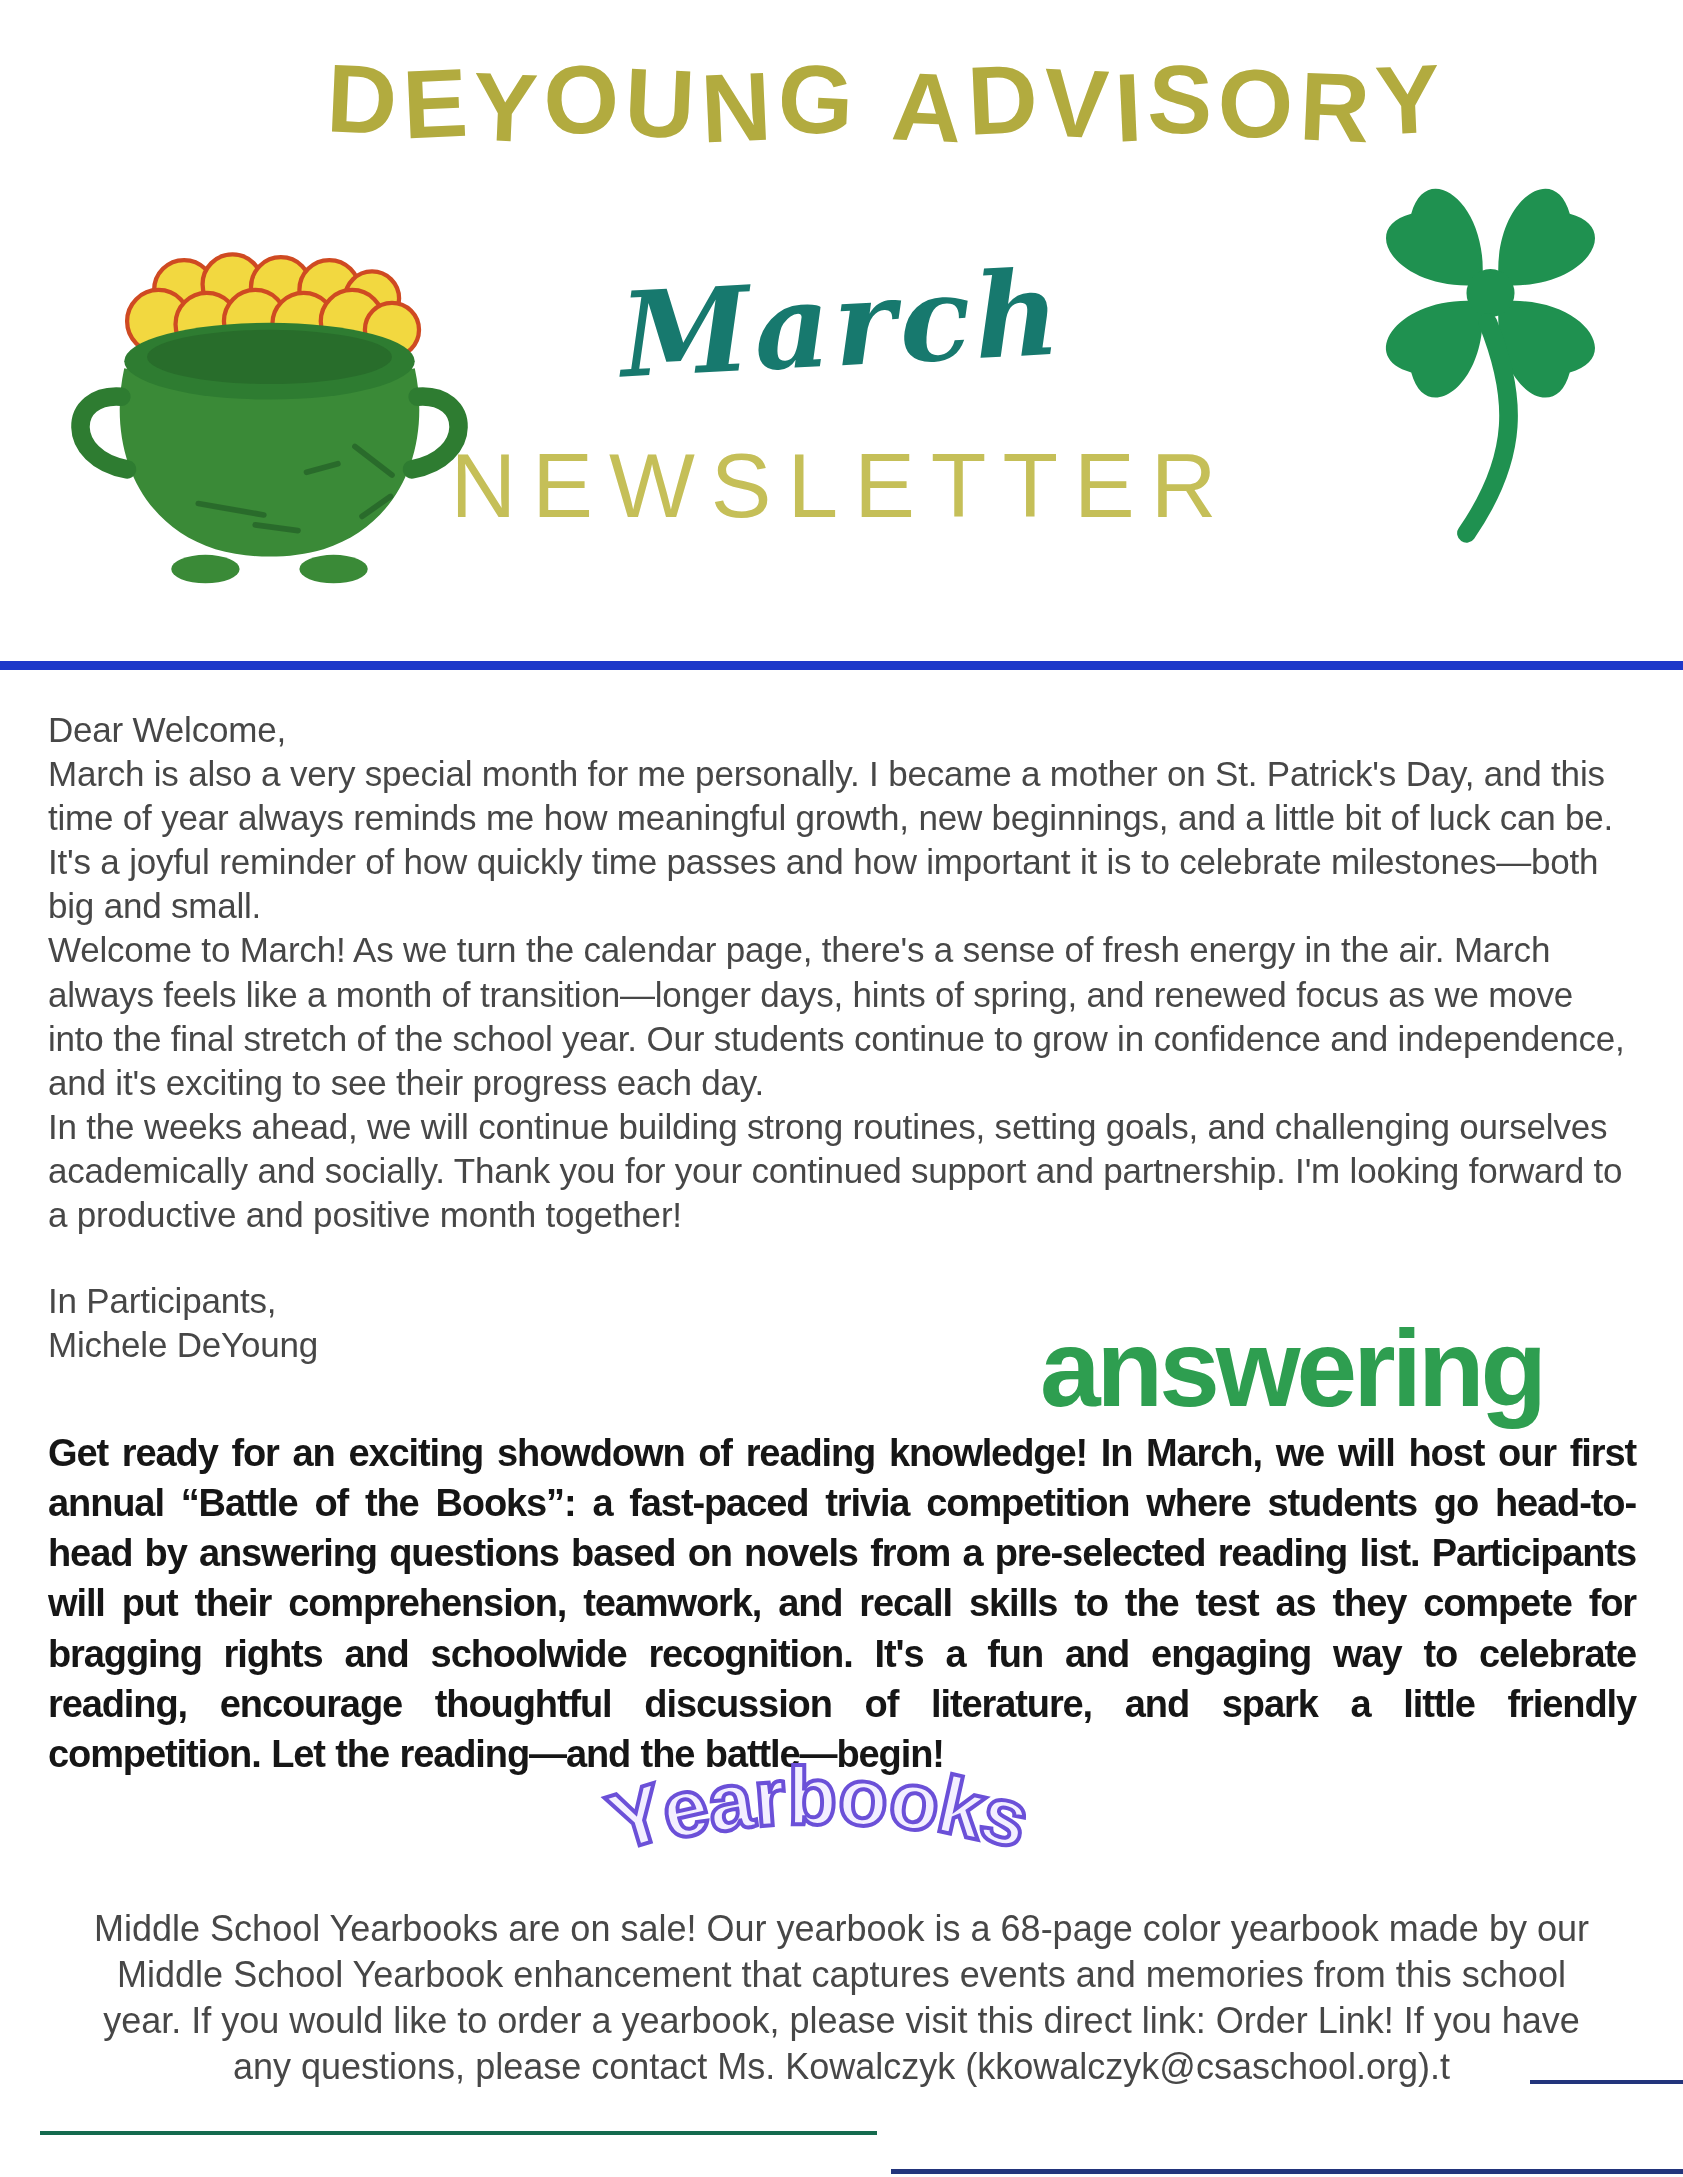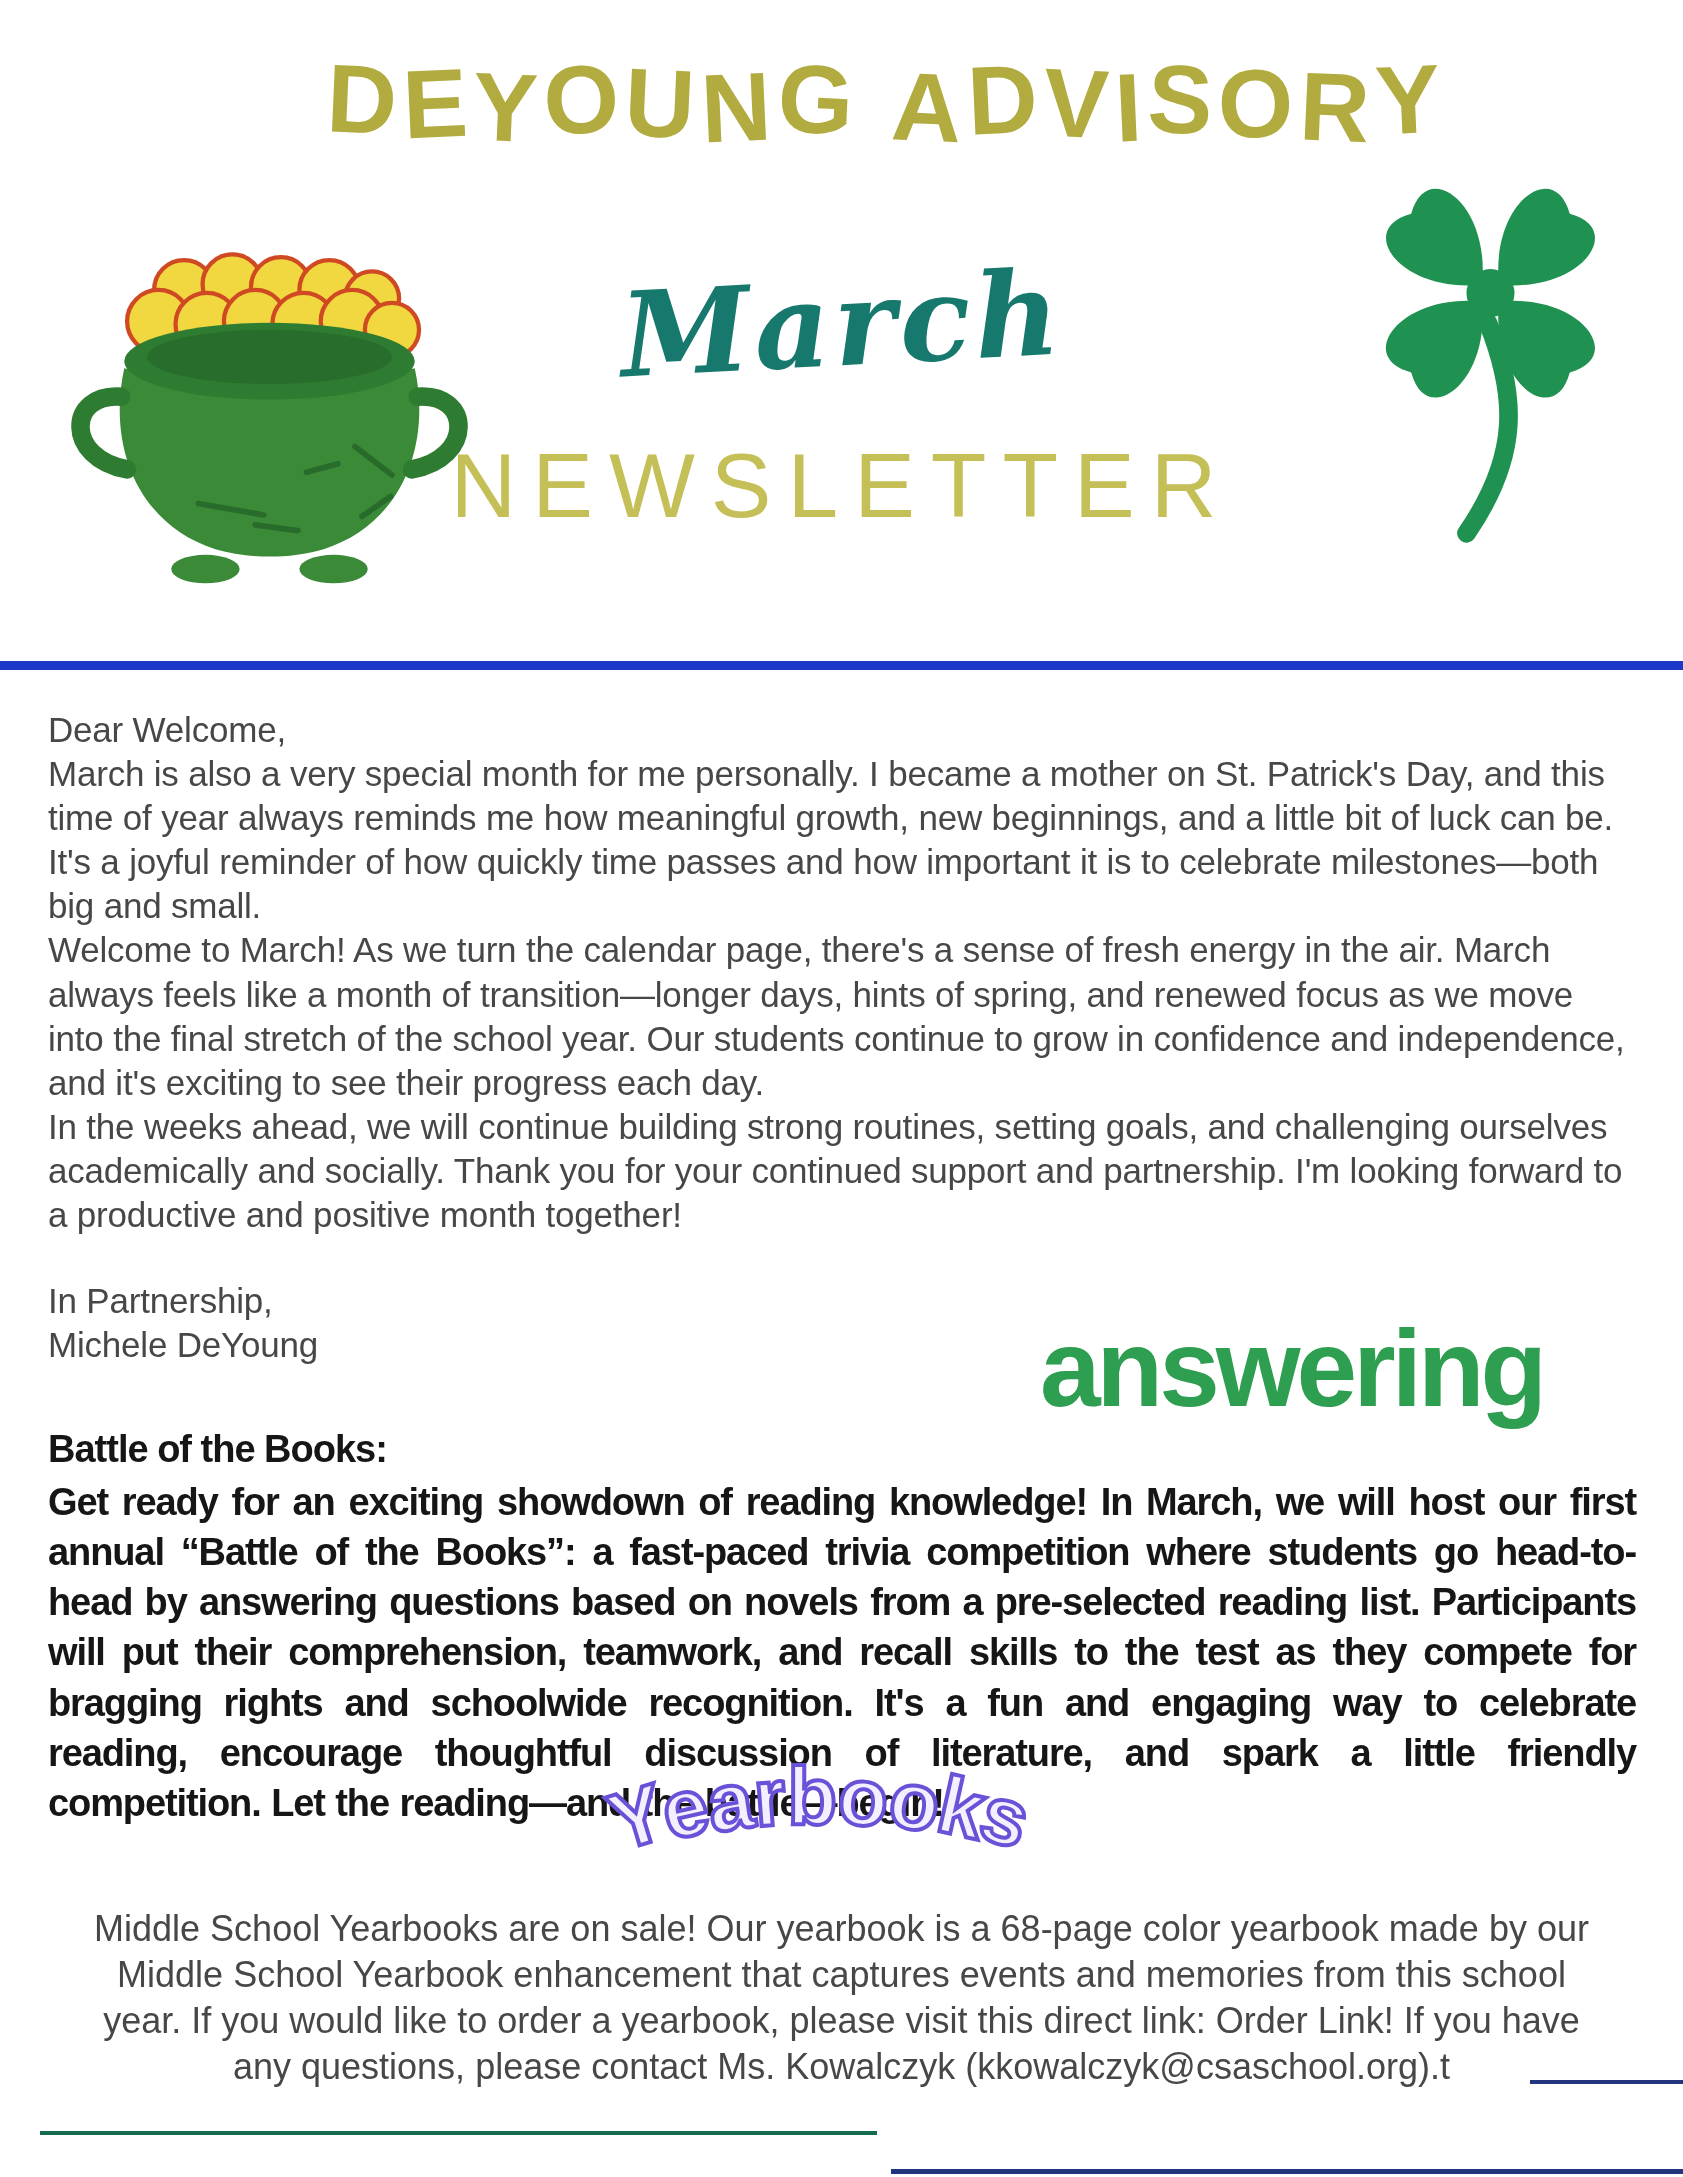--- a/index.html
+++ b/index.html
@@ -143,29 +143,28 @@
   </svg>
 
   <div class="divider"></div>
 
   <section class="letter">
     <p>Dear Welcome,</p>
     <p>March is also a very special month for me personally. I became a mother on St. Patrick's Day, and this time of year always reminds me how meaningful growth, new beginnings, and a little bit of luck can be. It's a joyful reminder of how quickly time passes and how important it is to celebrate milestones—both big and small.</p>
     <p>Welcome to March! As we turn the calendar page, there's a sense of fresh energy in the air. March always feels like a month of transition—longer days, hints of spring, and renewed focus as we move into the final stretch of the school year. Our students continue to grow in confidence and independence, and it's exciting to see their progress each day.</p>
     <p>In the weeks ahead, we will continue building strong routines, setting goals, and challenging ourselves academically and socially. Thank you for your continued support and partnership. I'm looking forward to a productive and positive month together!</p>
     <div class="closing-block">
-      <p>In Partnership,</p>
+      <p>In Participants,</p>
       <p>Michele DeYoung</p>
     </div>
   </section>
 
   <div class="advisory">answering</div>
 
   <section class="battle">
-    <h2>Battle of the Books:</h2>
     <p>Get ready for an exciting showdown of reading knowledge! In March, we will host our first annual “Battle of the Books”: a fast-paced trivia competition where students go head-to-head by answering questions based on novels from a pre-selected reading list. Participants will put their comprehension, teamwork, and recall skills to the test as they compete for bragging rights and schoolwide recognition. It's a fun and engaging way to celebrate reading, encourage thoughtful discussion of literature, and spark a little friendly competition. Let the reading—and the battle—begin!</p>
   </section>
 
   <div class="yearbooks-wordmark"><span style="display: inline-block; transform: rotate(-16.8deg) translateY(21.4px);">Y</span><span style="display: inline-block; transform: rotate(-12.6deg) translateY(12px);">e</span><span style="display: inline-block; transform: rotate(-8.4deg) translateY(5.3px);">a</span><span style="display: inline-block; transform: rotate(-4.2deg) translateY(1.3px);">r</span><span style="display: inline-block; transform: rotate(0deg) translateY(0px);">b</span><span style="display: inline-block; transform: rotate(4.2deg) translateY(1.3px);">o</span><span style="display: inline-block; transform: rotate(8.4deg) translateY(5.3px);">o</span><span style="display: inline-block; transform: rotate(12.6deg) translateY(12px);">k</span><span style="display: inline-block; transform: rotate(16.8deg) translateY(21.4px);">s</span></div>
 
   <p class="yearbook-text"><span>Middle School Yearbooks are on sale! Our yearbook is a 68-page color yearbook made by our Middle School Yearbook enhancement that captures events and memories from this school year. If you would like to order a yearbook, please visit this direct link: </span><span class="order-link">Order Link</span><span>! If you have any questions, please contact Ms. Kowalczyk (kkowalczyk@csaschool.org).t</span></p>
 
   <div class="line-green"></div>
   <div class="line-navy-short"></div>
   <div class="line-navy"></div>

